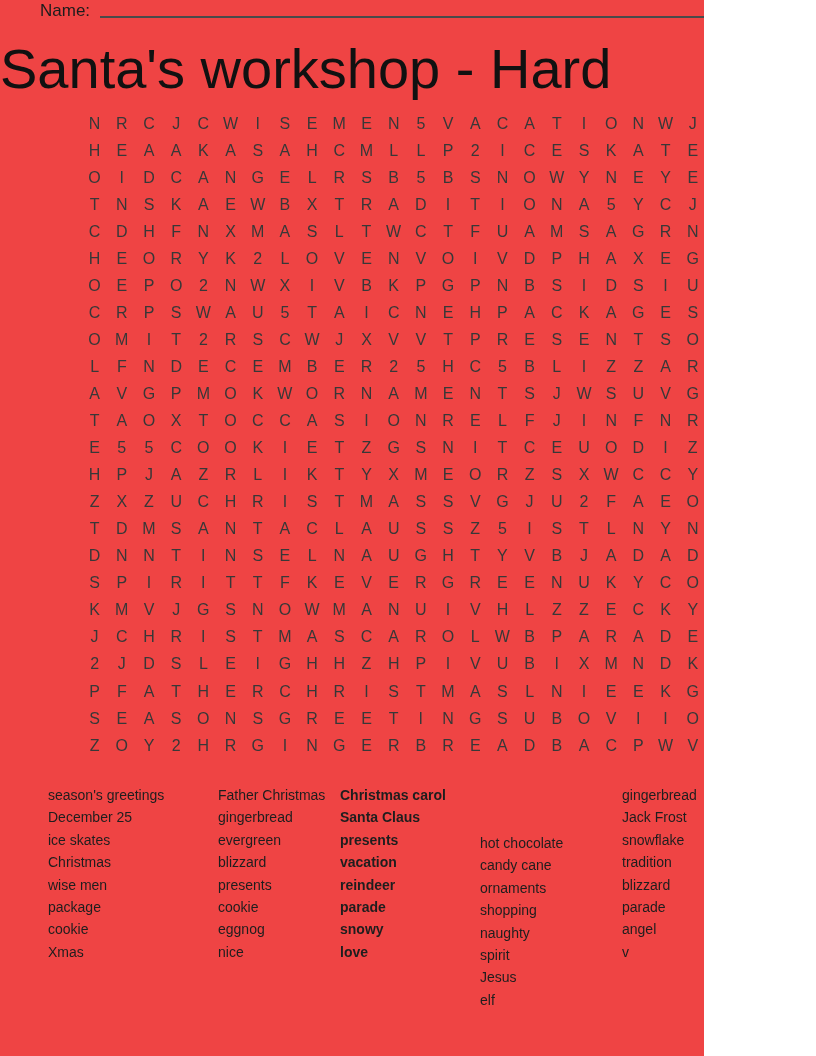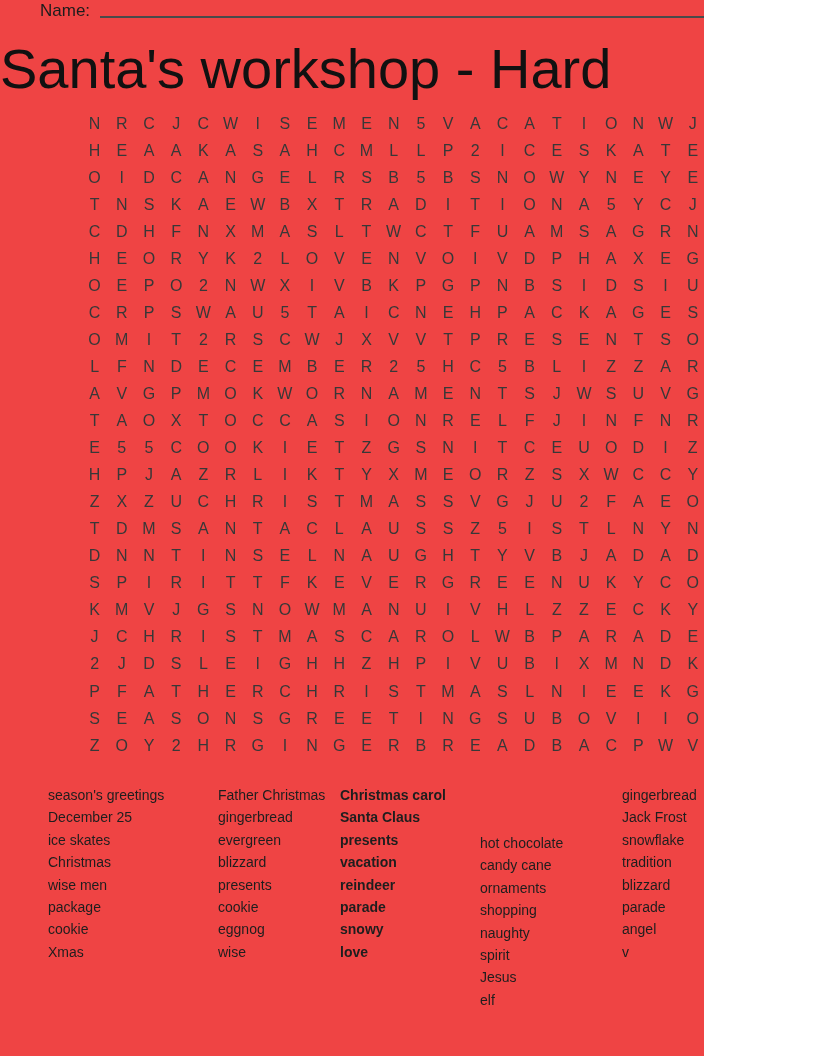--- a/index.html
+++ b/index.html
@@ -667,21 +667,21 @@
         <div class="word-item">Xmas</div>
       </div>
       <div class="word-column" style="left: 190px; margin-left: 28px;">
         <div class="word-item">Father Christmas</div>
         <div class="word-item">gingerbread</div>
         <div class="word-item">evergreen</div>
         <div class="word-item">blizzard</div>
         <div class="word-item">presents</div>
         <div class="word-item">cookie</div>
         <div class="word-item">eggnog</div>
-        <div class="word-item">wise</div>
+        <div class="word-item">nice</div>
       </div>
       <div class="word-column" style="left: 340px; font-weight: bold;">
         <div class="word-item">Christmas carol</div>
         <div class="word-item">Santa Claus</div>
         <div class="word-item">presents</div>
         <div class="word-item">vacation</div>
         <div class="word-item">reindeer</div>
         <div class="word-item">parade</div>
         <div class="word-item">snowy</div>
         <div class="word-item">love</div>

